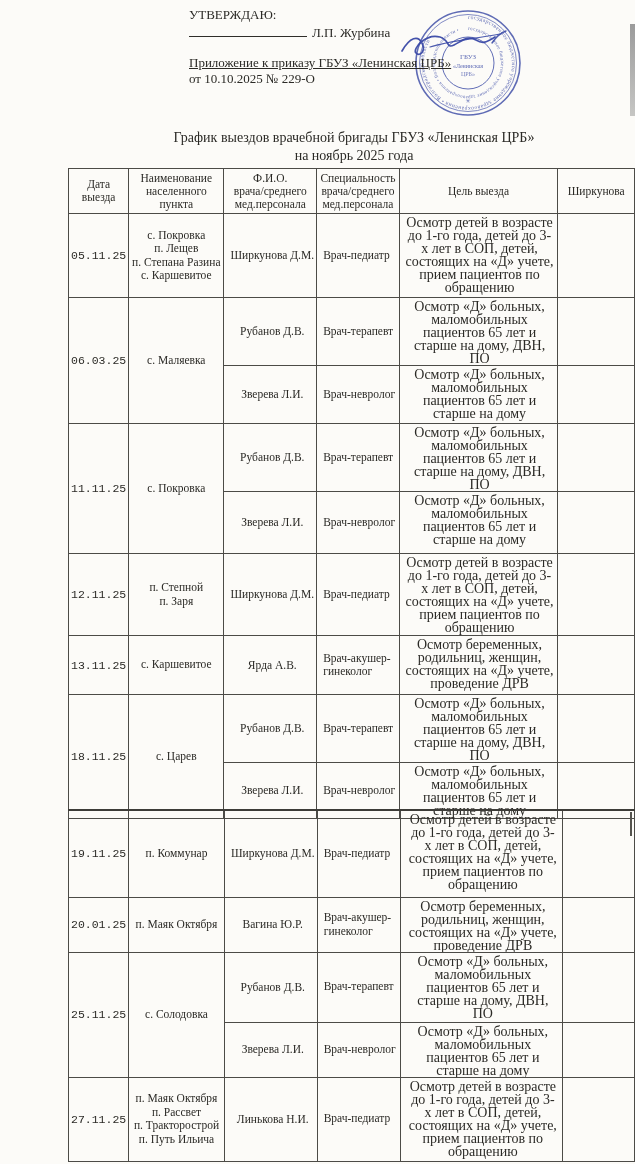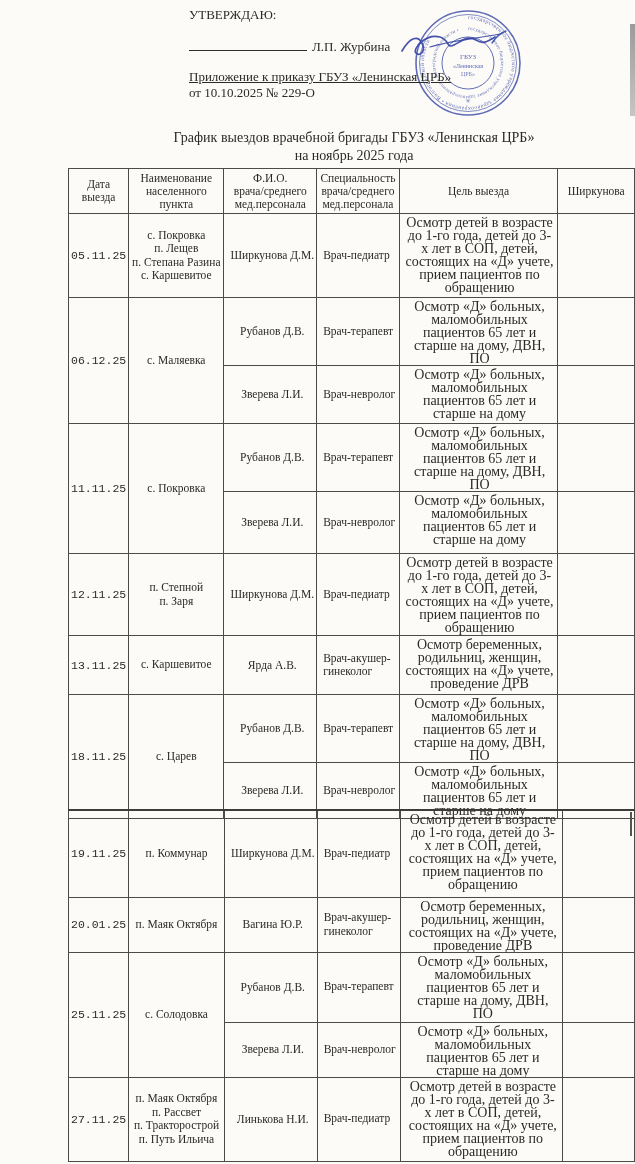--- a/index.html
+++ b/index.html
@@ -7,21 +7,21 @@
     width:635px;height:1164px;position:relative;overflow:hidden;
     background:#fcfbf8;
     font-family:"Liberation Serif","DejaVu Serif",serif;
     color:#2b2a26;
   }
   
   .approval{
     position:absolute;top:7px;right:26px;width:420px;
     font-size:13px;line-height:16px;z-index:3;
   }
-  .approval .sig-row{margin-top:15px;}
+  .approval .sig-row{margin-top:1px;}
   .sig-line{
     display:inline-block;width:118px;height:12px;
     border-bottom:1px solid #2f2e2a;margin-right:5px;vertical-align:baseline;
   }
   .approval .order-line{margin-top:14px;text-decoration:underline;}
   .approval .order-date{margin-right:27px;}
   
   .stamp{position:absolute;left:413px;top:8px;z-index:2;opacity:.88;}
   .autograph{position:absolute;left:396px;top:27px;z-index:4;}
   
@@ -141,21 +141,21 @@
           <td class="spec">Врач-педиатр</td>
           <td class="purpose">Осмотр детей в возрасте
 до 1-го года, детей до 3-
 х лет в СОП, детей,
 состоящих на «Д» учете,
 прием пациентов по
 обращению</td>
           <td class="note">&nbsp;</td>
         </tr>
         <tr style="height: 65px;">
-          <td class="date" rowspan="2">06.12.25</td>
+          <td class="date" rowspan="2">06.03.25</td>
           <td class="settlement" rowspan="2">с. Маляевка</td>
           <td class="fio">Рубанов Д.В.</td>
           <td class="spec">Врач-терапевт</td>
           <td class="purpose">Осмотр «Д» больных,
 маломобильных
 пациентов 65 лет и
 старше на дому, ДВН,
 ПО</td>
           <td class="note">&nbsp;</td>
         </tr>

